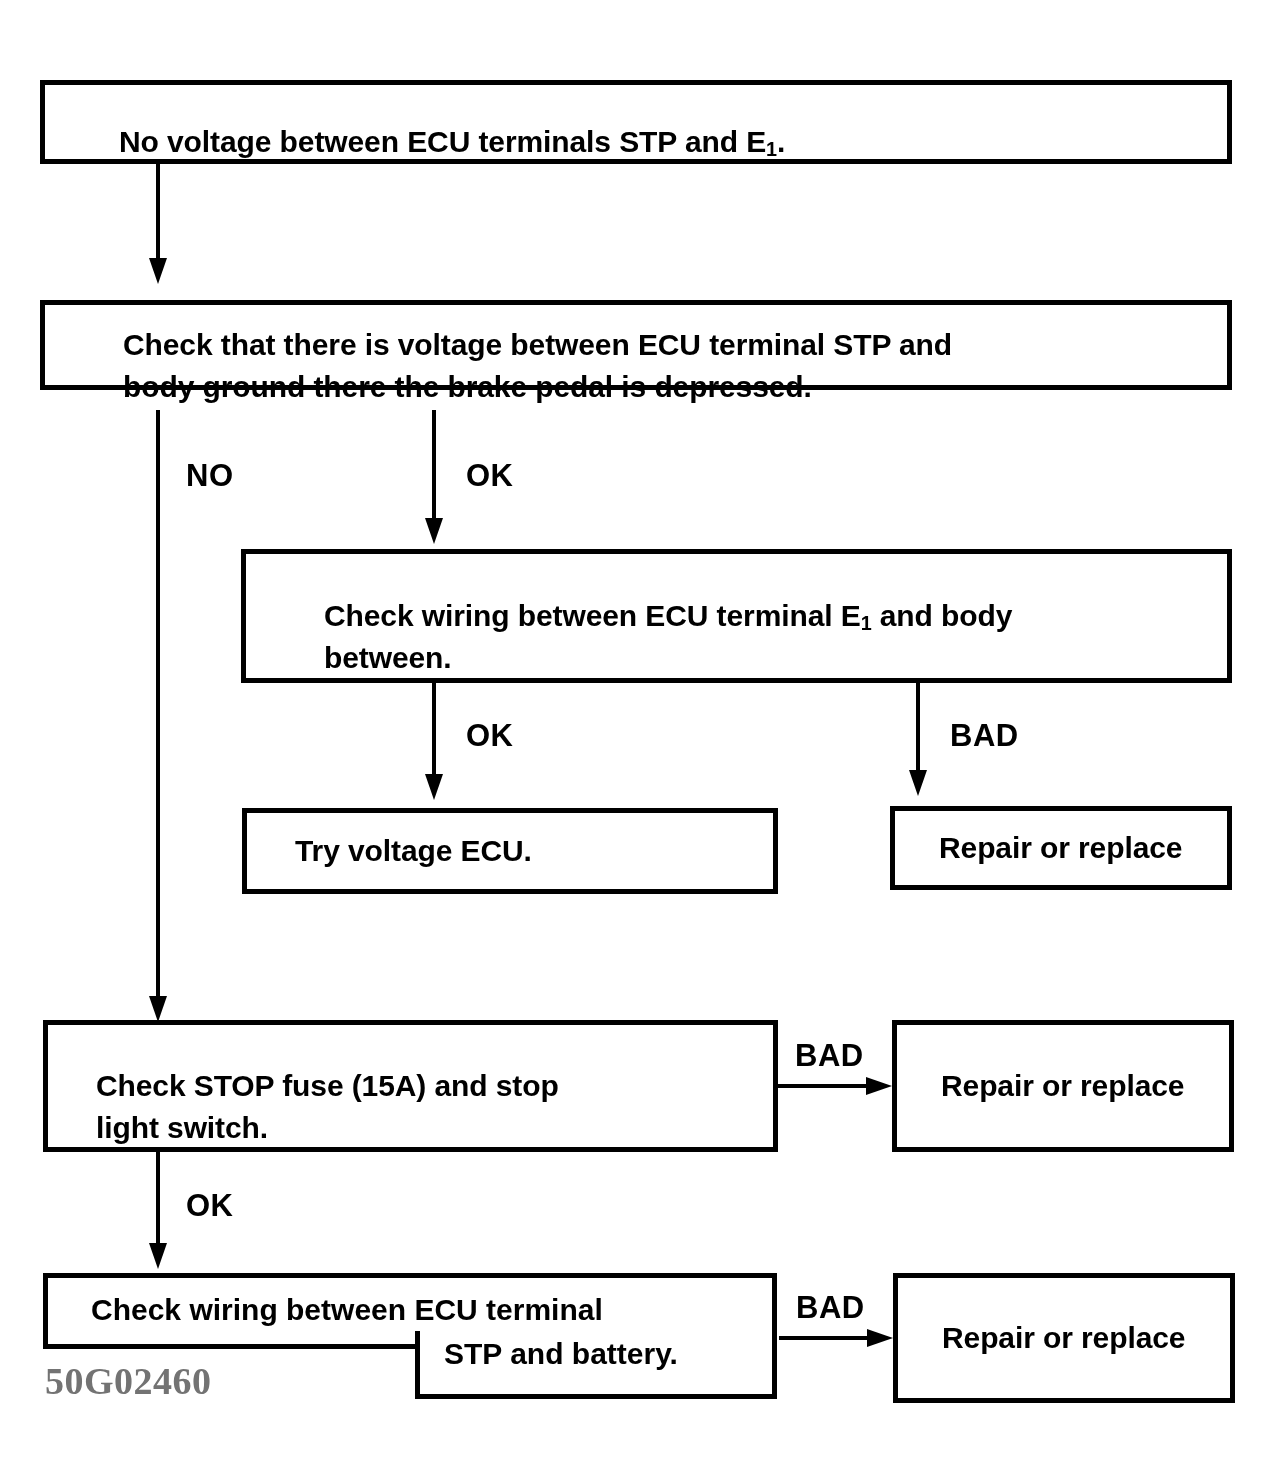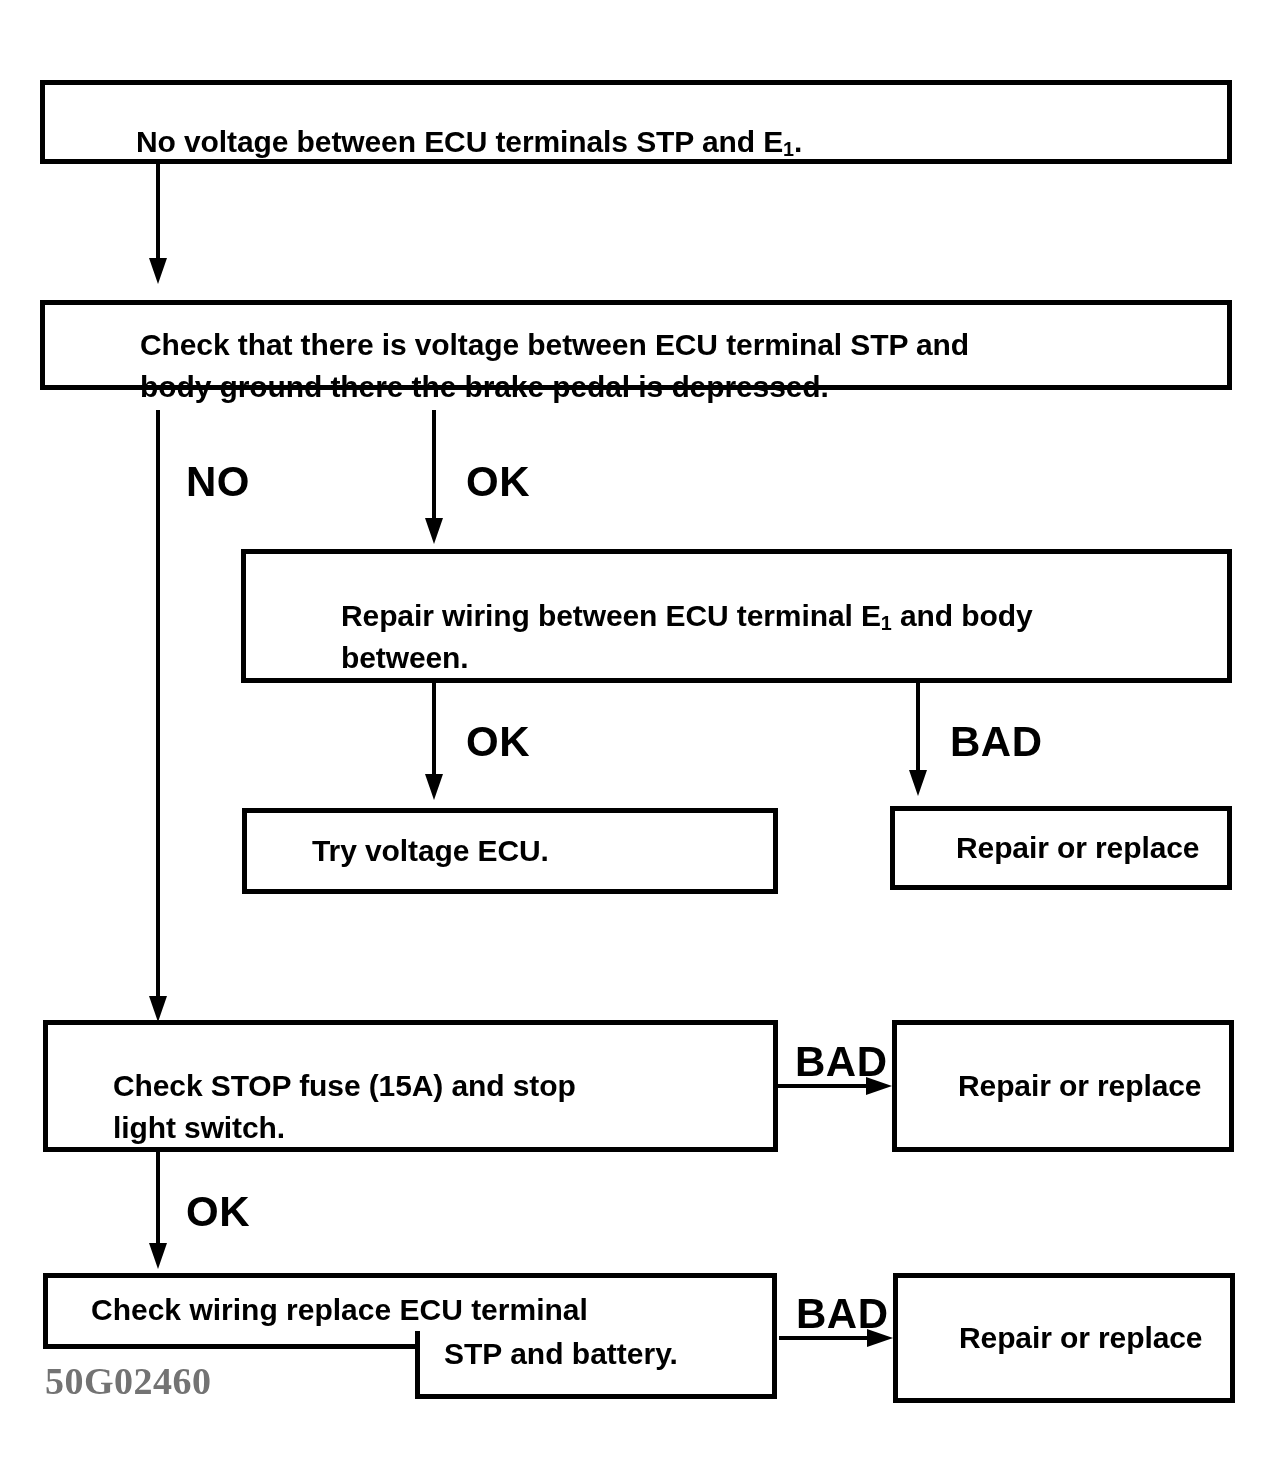--- a/index.html
+++ b/index.html
@@ -20,21 +20,20 @@
   }
   
   .box {
     position: absolute;
     box-sizing: border-box;
     border: 5px solid #000000;
     background: #ffffff;
     display: flex;
     align-items: center;
     color: #000000;
-    padding-left: 17px;
   }
   .box .txt {
     font-size: 30px;
     font-weight: 700;
     line-height: 1.38;
     letter-spacing: -0.1px;
     white-space: pre-line;
     color: #000000;
   }
   .box.pad-lg .txt { padding-left: 74px; }
@@ -95,21 +94,21 @@
     width: 0;
     height: 0;
     border-top: 9px solid transparent;
     border-bottom: 9px solid transparent;
     border-left: 26px solid #000000;
   }
 
   
   .blabel {
     position: absolute;
-    font-size: 42px;
+    font-size: 31px;
     font-weight: 700;
     color: #000000;
     letter-spacing: 0.5px;
     white-space: nowrap;
   }
 
   
   .caption {
     position: absolute;
     font-family: "Liberation Serif", serif;
@@ -143,21 +142,21 @@
   <div class="vline" style="left:156px; top:410px; height:592px;"></div>
   <div class="arrow-down" style="left:149px; top:996px;"></div>
   <div class="blabel" style="left:186px; top:458px;">NO</div>
 
   <div class="vline" style="left:432px; top:410px; height:113px;"></div>
   <div class="arrow-down" style="left:425px; top:518px;"></div>
   <div class="blabel" style="left:466px; top:458px;">OK</div>
 
   <div class="box pad-md" style="left:241px; top:549px; width:991px; height:134px;">
     <div class="txt">
-      <span>Repair wiring between ECU terminal E</span><sub>1</sub><span> and body</span><br><span>between.</span>
+      <span>Check wiring between ECU terminal E</span><sub>1</sub><span> and body</span><br><span>between.</span>
     </div>
   </div>
 
   <div class="vline" style="left:432px; top:683px; height:96px;"></div>
   <div class="arrow-down" style="left:425px; top:774px;"></div>
   <div class="blabel" style="left:466px; top:718px;">OK</div>
 
   <div class="vline" style="left:916px; top:683px; height:92px;"></div>
   <div class="arrow-down" style="left:909px; top:770px;"></div>
   <div class="blabel" style="left:950px; top:718px;">BAD</div>
@@ -188,21 +187,21 @@
   <div class="arrow-down" style="left:149px; top:1243px;"></div>
   <div class="blabel" style="left:186px; top:1188px;">OK</div>
 
   <div class="notch-wrap" style="left:43px; top:1273px; width:738px; height:130px;">
 
     <div class="notch-part" style="left:0px; top:0px; width:734px; height:76px;"></div>
 
     <div class="notch-part" style="left:372px; top:58px; width:362px; height:68px;"></div>
 
     <div class="notch-cover" style="left:377px; top:58px; width:352px; height:16px;"></div>
-    <div class="notch-text" style="left:48px; top:16px;">Check wiring replace ECU terminal</div>
+    <div class="notch-text" style="left:48px; top:16px;">Check wiring between ECU terminal</div>
     <div class="notch-text" style="left:385px; top:60px;margin-left:16px;">STP and battery.</div>
   </div>
 
   <div class="hline" style="left:779px; top:1336px; width:94px;"></div>
   <div class="arrow-right" style="left:867px; top:1329px;"></div>
   <div class="blabel" style="left:796px; top:1290px;">BAD</div>
 
   <div class="box pad-xs" style="left:893px; top:1273px; width:342px; height:130px;">
     <div class="txt">Repair or replace</div>
   </div>

